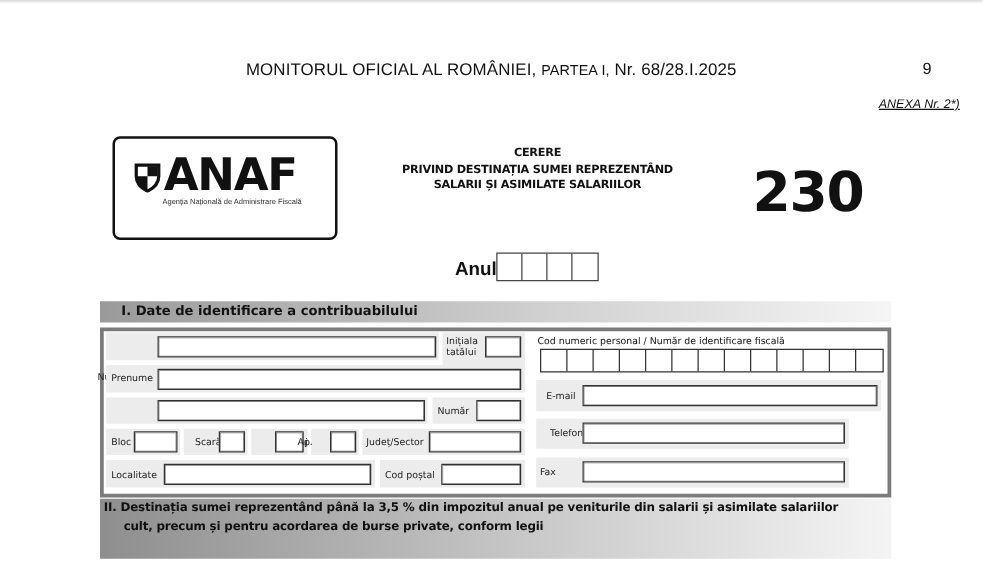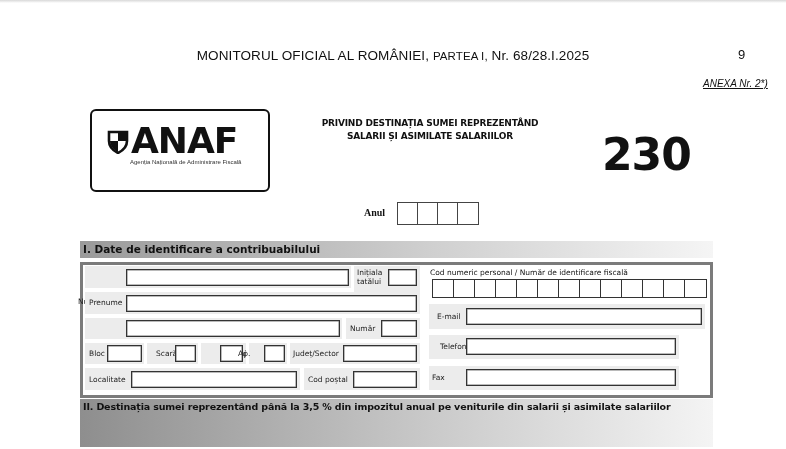--- a/index.html
+++ b/index.html
@@ -15,26 +15,26 @@
     .anexa { left: 703px; top: 78px; font-size: 10px; font-style: italic; text-decoration: underline; }
 
     .logo-box { left: 90px; top: 109px; width: 180px; height: 83px; border: 2px solid #111; border-radius: 6px; background: #fff; }
     .logo-shield { left: 107px; top: 130px; width: 22px; height: 24px; }
     .logo-text { left: 131px; top: 122px; font-family: "DejaVu Sans", sans-serif; font-weight: bold; font-size: 36px; letter-spacing: -1px; line-height: 38px; }
     .logo-sub { left: 130px; top: 159px; font-size: 6px; color: #333; }
 
     .form-title { left: 285px; top: 117px; width: 290px; text-align: center; font-family: "DejaVu Sans", sans-serif; font-weight: bold; font-size: 9px; line-height: 12.5px; letter-spacing: -0.2px; }
     .form-number { left: 602px; top: 130px; font-family: "DejaVu Sans", sans-serif; font-weight: bold; font-size: 44px; line-height: 50px; letter-spacing: -1px; }
 
-    .anul-label { left: 364px; top: 207px; font-family: Liberation Serif, serif; font-weight: bold; font-size: 10px; }
+    .anul-label { left: 364px; top: 207px; font-family: Liberation Sans, sans-serif; font-weight: bold; font-size: 15px; }
     .anul-boxes { left: 397px; top: 202px; display: flex; border: 1.5px solid #444; }
     .anul-boxes span { width: 20px; height: 21px; border-right: 1px solid #444; display: block; }
     .anul-boxes span:last-child { border-right: none; }
 
-    .sec1-header { left: 80px; top: 241px; width: 633px; height: 17px; background: linear-gradient(to right, #9a9a9a, #cfcfcf 55%, #f5f5f5); font-family: "DejaVu Sans", sans-serif; font-weight: bold; font-size: 10.5px; padding-left: 3px; line-height: 17px; color: #111; }
+    .sec1-header { left: 80px; top: 241px; width: 633px; height: 17px; background: linear-gradient(to right, #9a9a9a, #cfcfcf 55%, #f5f5f5); font-family: "DejaVu Sans", sans-serif; font-weight: bold; font-size: 10.5px; padding-left: 17px; line-height: 17px; color: #111; }
     .sec1-frame { left: 80px; top: 262px; width: 633px; height: 136px; border: 3px solid #7b7b7b; background: #fff; }
 
     .cell { position: absolute; background: #ececec; }
     .lbl { position: absolute; font-family: "DejaVu Sans", sans-serif; font-size: 7.5px; color: #222; line-height: 9px; }
     .inp { position: absolute; background: #fff; border: 1px solid #333; box-shadow: inset 0 0 0 0.5px #777; }
 
     .cnp-label { left: 430px; top: 268px; width: 275px; font-family: "DejaVu Sans", sans-serif; font-size: 7.5px; }
     .cnp-boxes { left: 432px; top: 279px; display: flex; border: 1.5px solid #333; }
     .cnp-boxes span { width: 21px; height: 17px; border-right: 1px solid #333; display: block; }
     .cnp-boxes span:last-child { border-right: none; }
@@ -58,20 +58,21 @@
 <div class="abs logo-box"></div>
 <svg class="abs logo-shield" viewBox="0 0 22 24">
   <path d="M2 2 L20 2 L20 11 C20 17 15 21 11 23 C7 21 2 17 2 11 Z" fill="#fff" stroke="#111" stroke-width="2.6"></path>
   <path d="M11 3 L19 3 L19 11 L11 11 Z" fill="#111"></path>
   <path d="M3 11 L11 11 L11 22 C7 20 3 16.5 3 11 Z" fill="#111"></path>
 </svg>
 <div class="abs logo-text">ANAF</div>
 <div class="abs logo-sub">Agenția Națională de Administrare Fiscală</div>
 
 <div class="abs form-title">
+  <div>CERERE</div>
   <div>PRIVIND DESTINAȚIA SUMEI REPREZENTÂND</div>
   <div>SALARII ȘI ASIMILATE SALARIILOR</div>
 </div>
 <div class="abs form-number">230</div>
 
 <div class="abs anul-label">Anul</div>
 <div class="abs anul-boxes">
   <span></span>
   <span></span>
   <span></span>
@@ -146,13 +147,14 @@
 <div class="cell" style="left:429px;top:335px;width:250px;height:24px;"></div>
 <div class="lbl" style="left:440px;top:342px;text-align:center;">Telefon</div>
 <div class="inp" style="left:466px;top:338px;width:210px;height:17px;"></div>
 
 <div class="cell" style="left:429px;top:366px;width:250px;height:24px;"></div>
 <div class="lbl" style="left:432px;top:373px;">Fax</div>
 <div class="inp" style="left:466px;top:369px;width:210px;height:17px;"></div>
 
 <div class="abs sec2-header">
   <span>II.  Destinația sumei reprezentând până la 3,5 % din impozitul anual pe veniturile din salarii și asimilate salariilor</span>
+  <span class="indent">cult, precum și pentru acordarea de burse private, conform legii</span>
 </div>
 
 </body></html>

